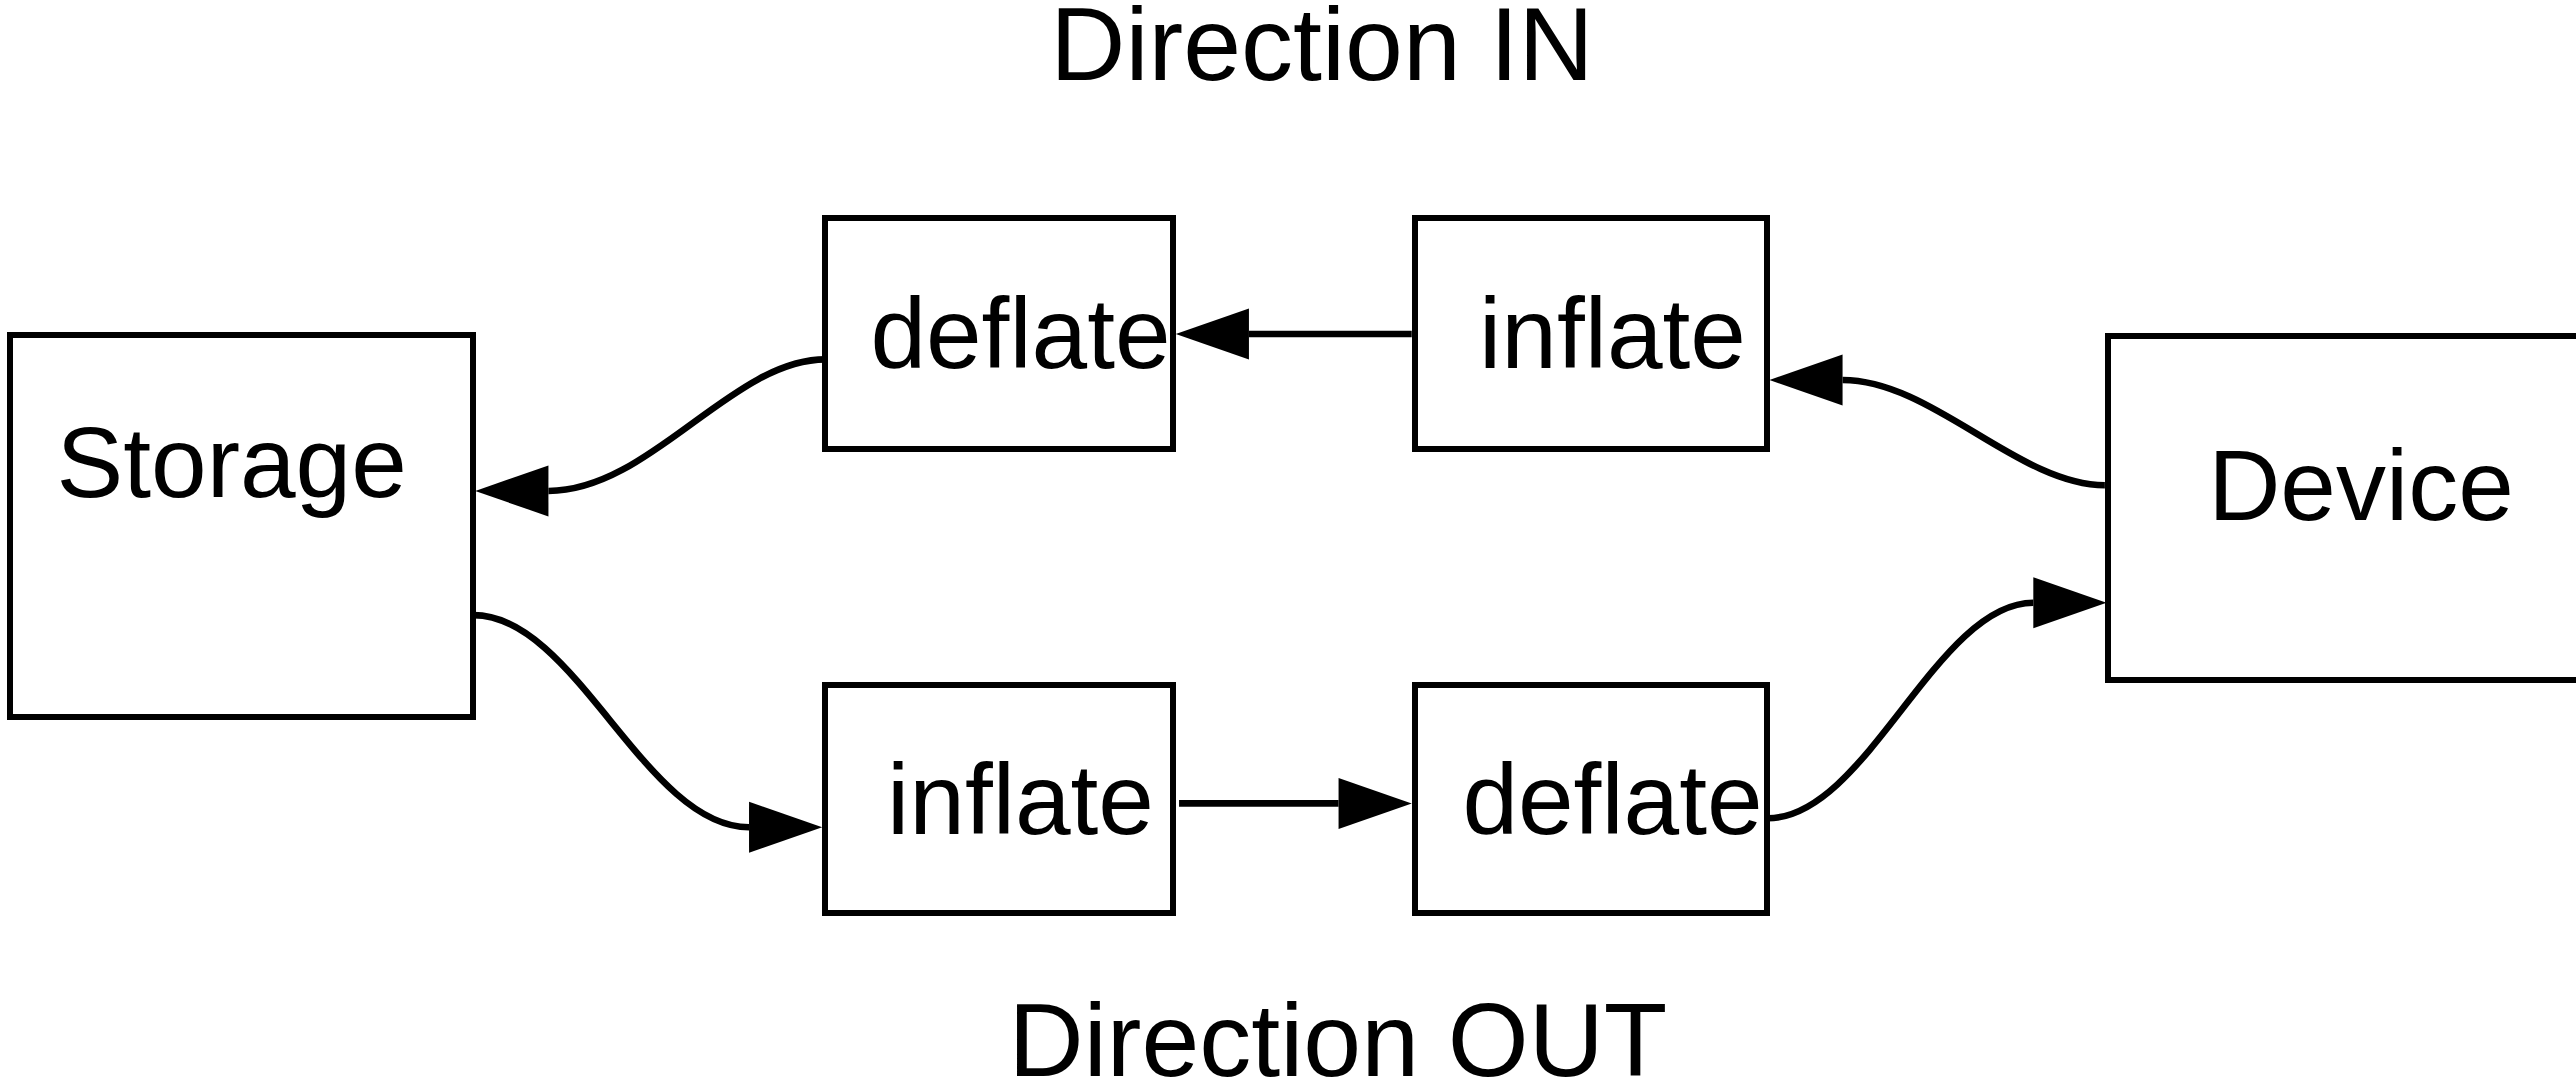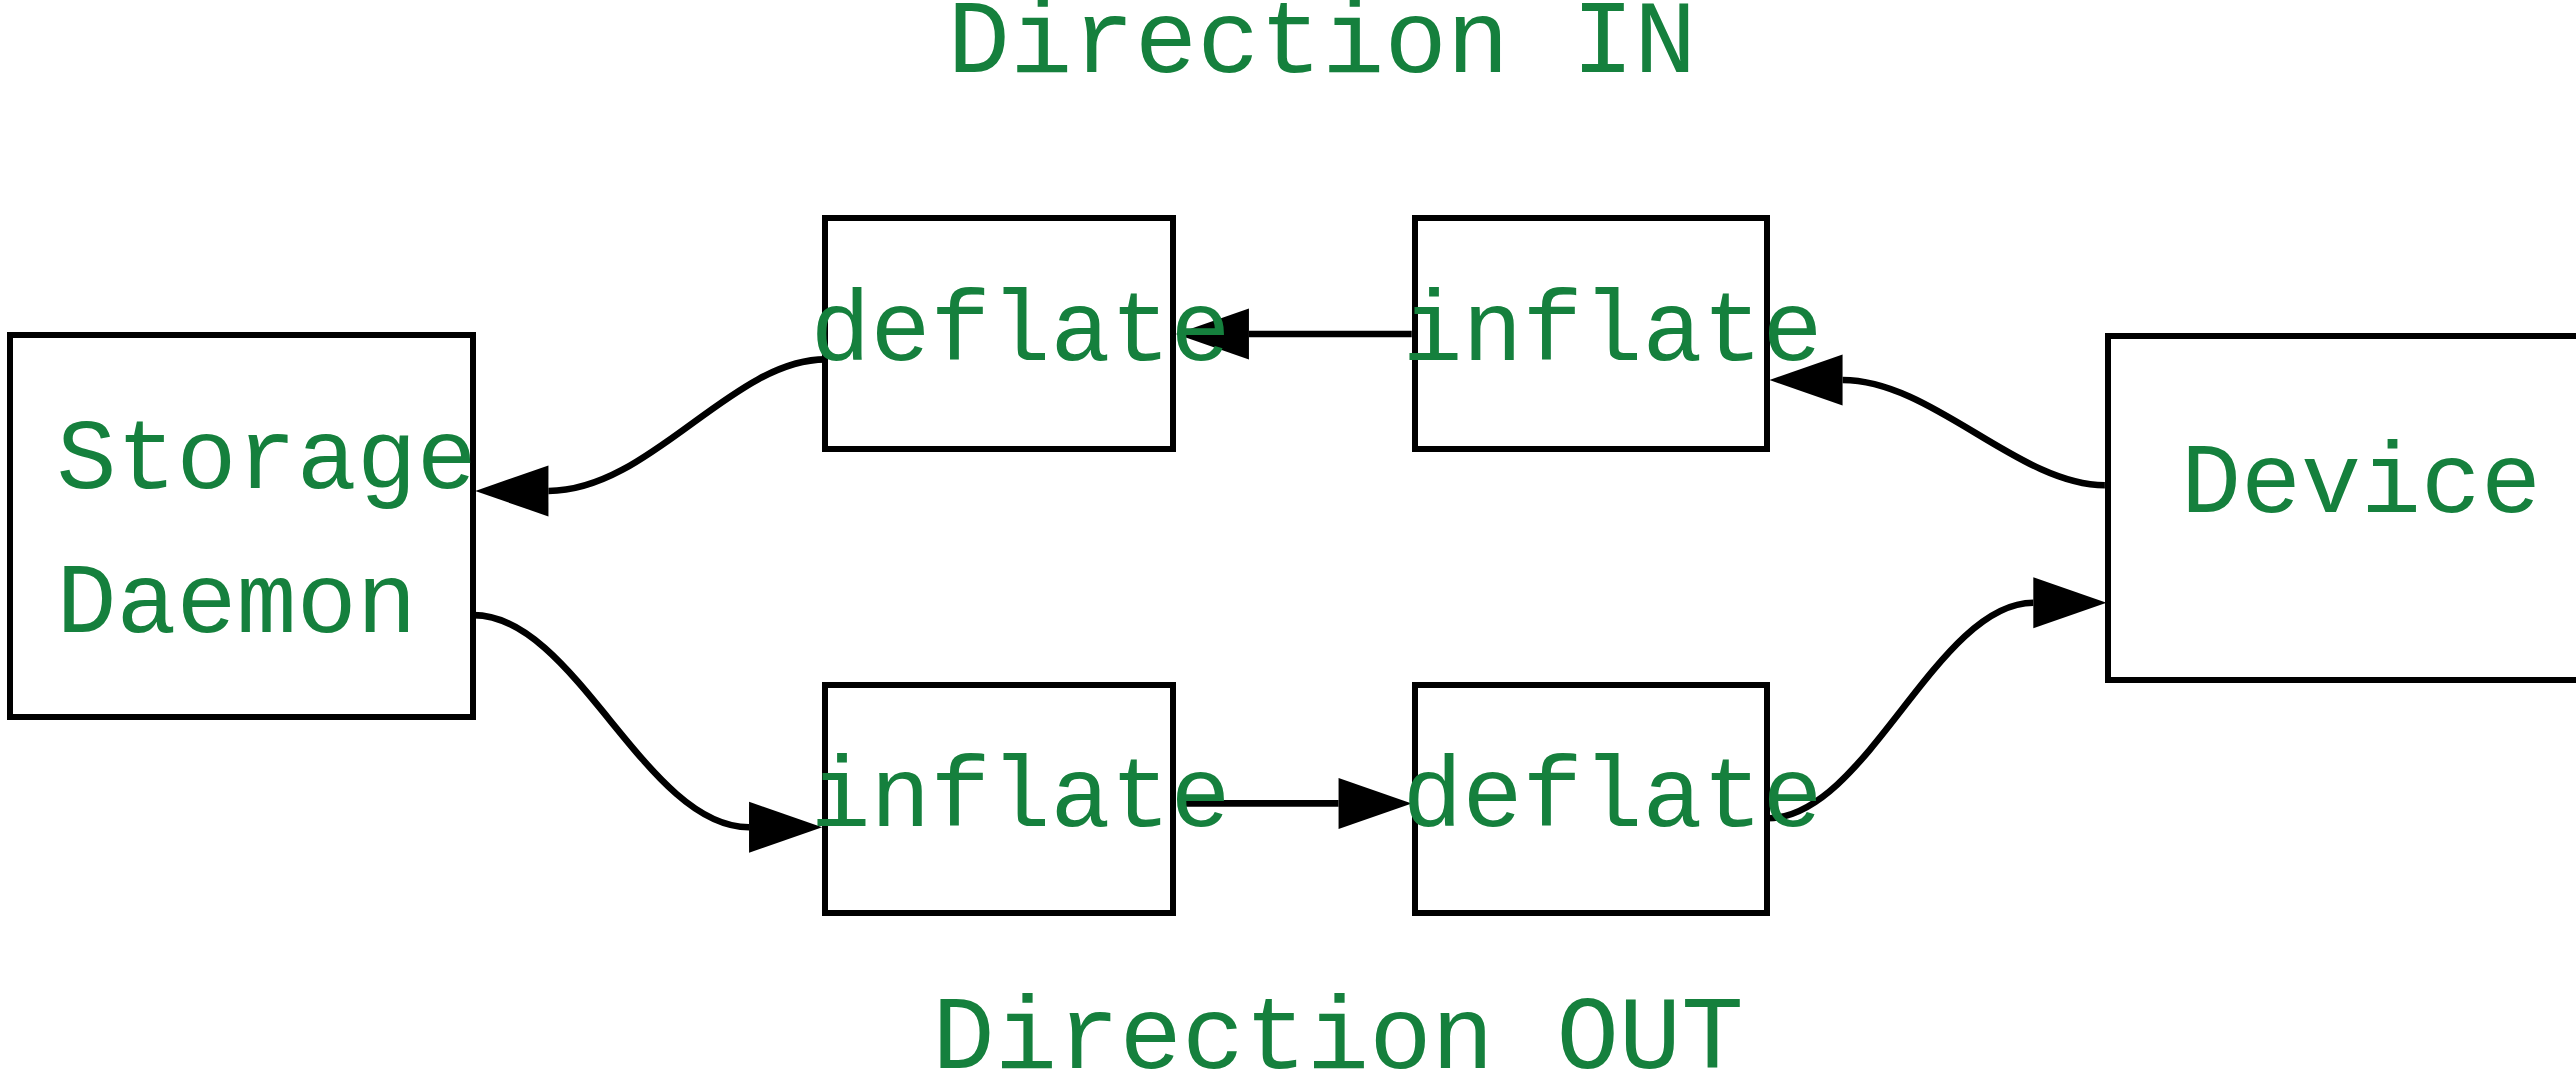--- a/index.html
+++ b/index.html
@@ -6,22 +6,22 @@
     margin: 0;
     padding: 0;
     background: #ffffff;
   }
   .canvas {
     position: relative;
     width: 2576px;
     height: 1088px;
     background: #ffffff;
     overflow: hidden;
-    font-family: Liberation Mono, monospace;
-    color: #15803d;
+    font-family: Liberation Sans, sans-serif;
+    color: #000000;
   }
   .title {
     position: absolute;
     font-size: 104px;
     line-height: 115px;
     white-space: nowrap;
     transform: translateX(-50%);
   }
   .title-in  { left: 1322px; top: -13px; }
   .title-out { left: 1338px; top: 983px; }
@@ -94,21 +94,20 @@
     <path d="M 1434 977 L 1628 977"></path>
     <polygon points="1717,977 1628,946 1628,1008"></polygon>
 
     <path d="M 2150 995 C 2270 995, 2355 733, 2473 733"></path>
     <polygon points="2562,733 2473,702 2473,764"></polygon>
   </svg>
 
   <div class="node node-storage">
     <div class="storage-text">
       <div>Storage</div>
-      <div>Daemon</div>
     </div>
   </div>
 
   <div class="node node-deflate-in">
     <span>deflate</span>
   </div>
 
   <div class="node node-inflate-in">
     <span>inflate</span>
   </div>

